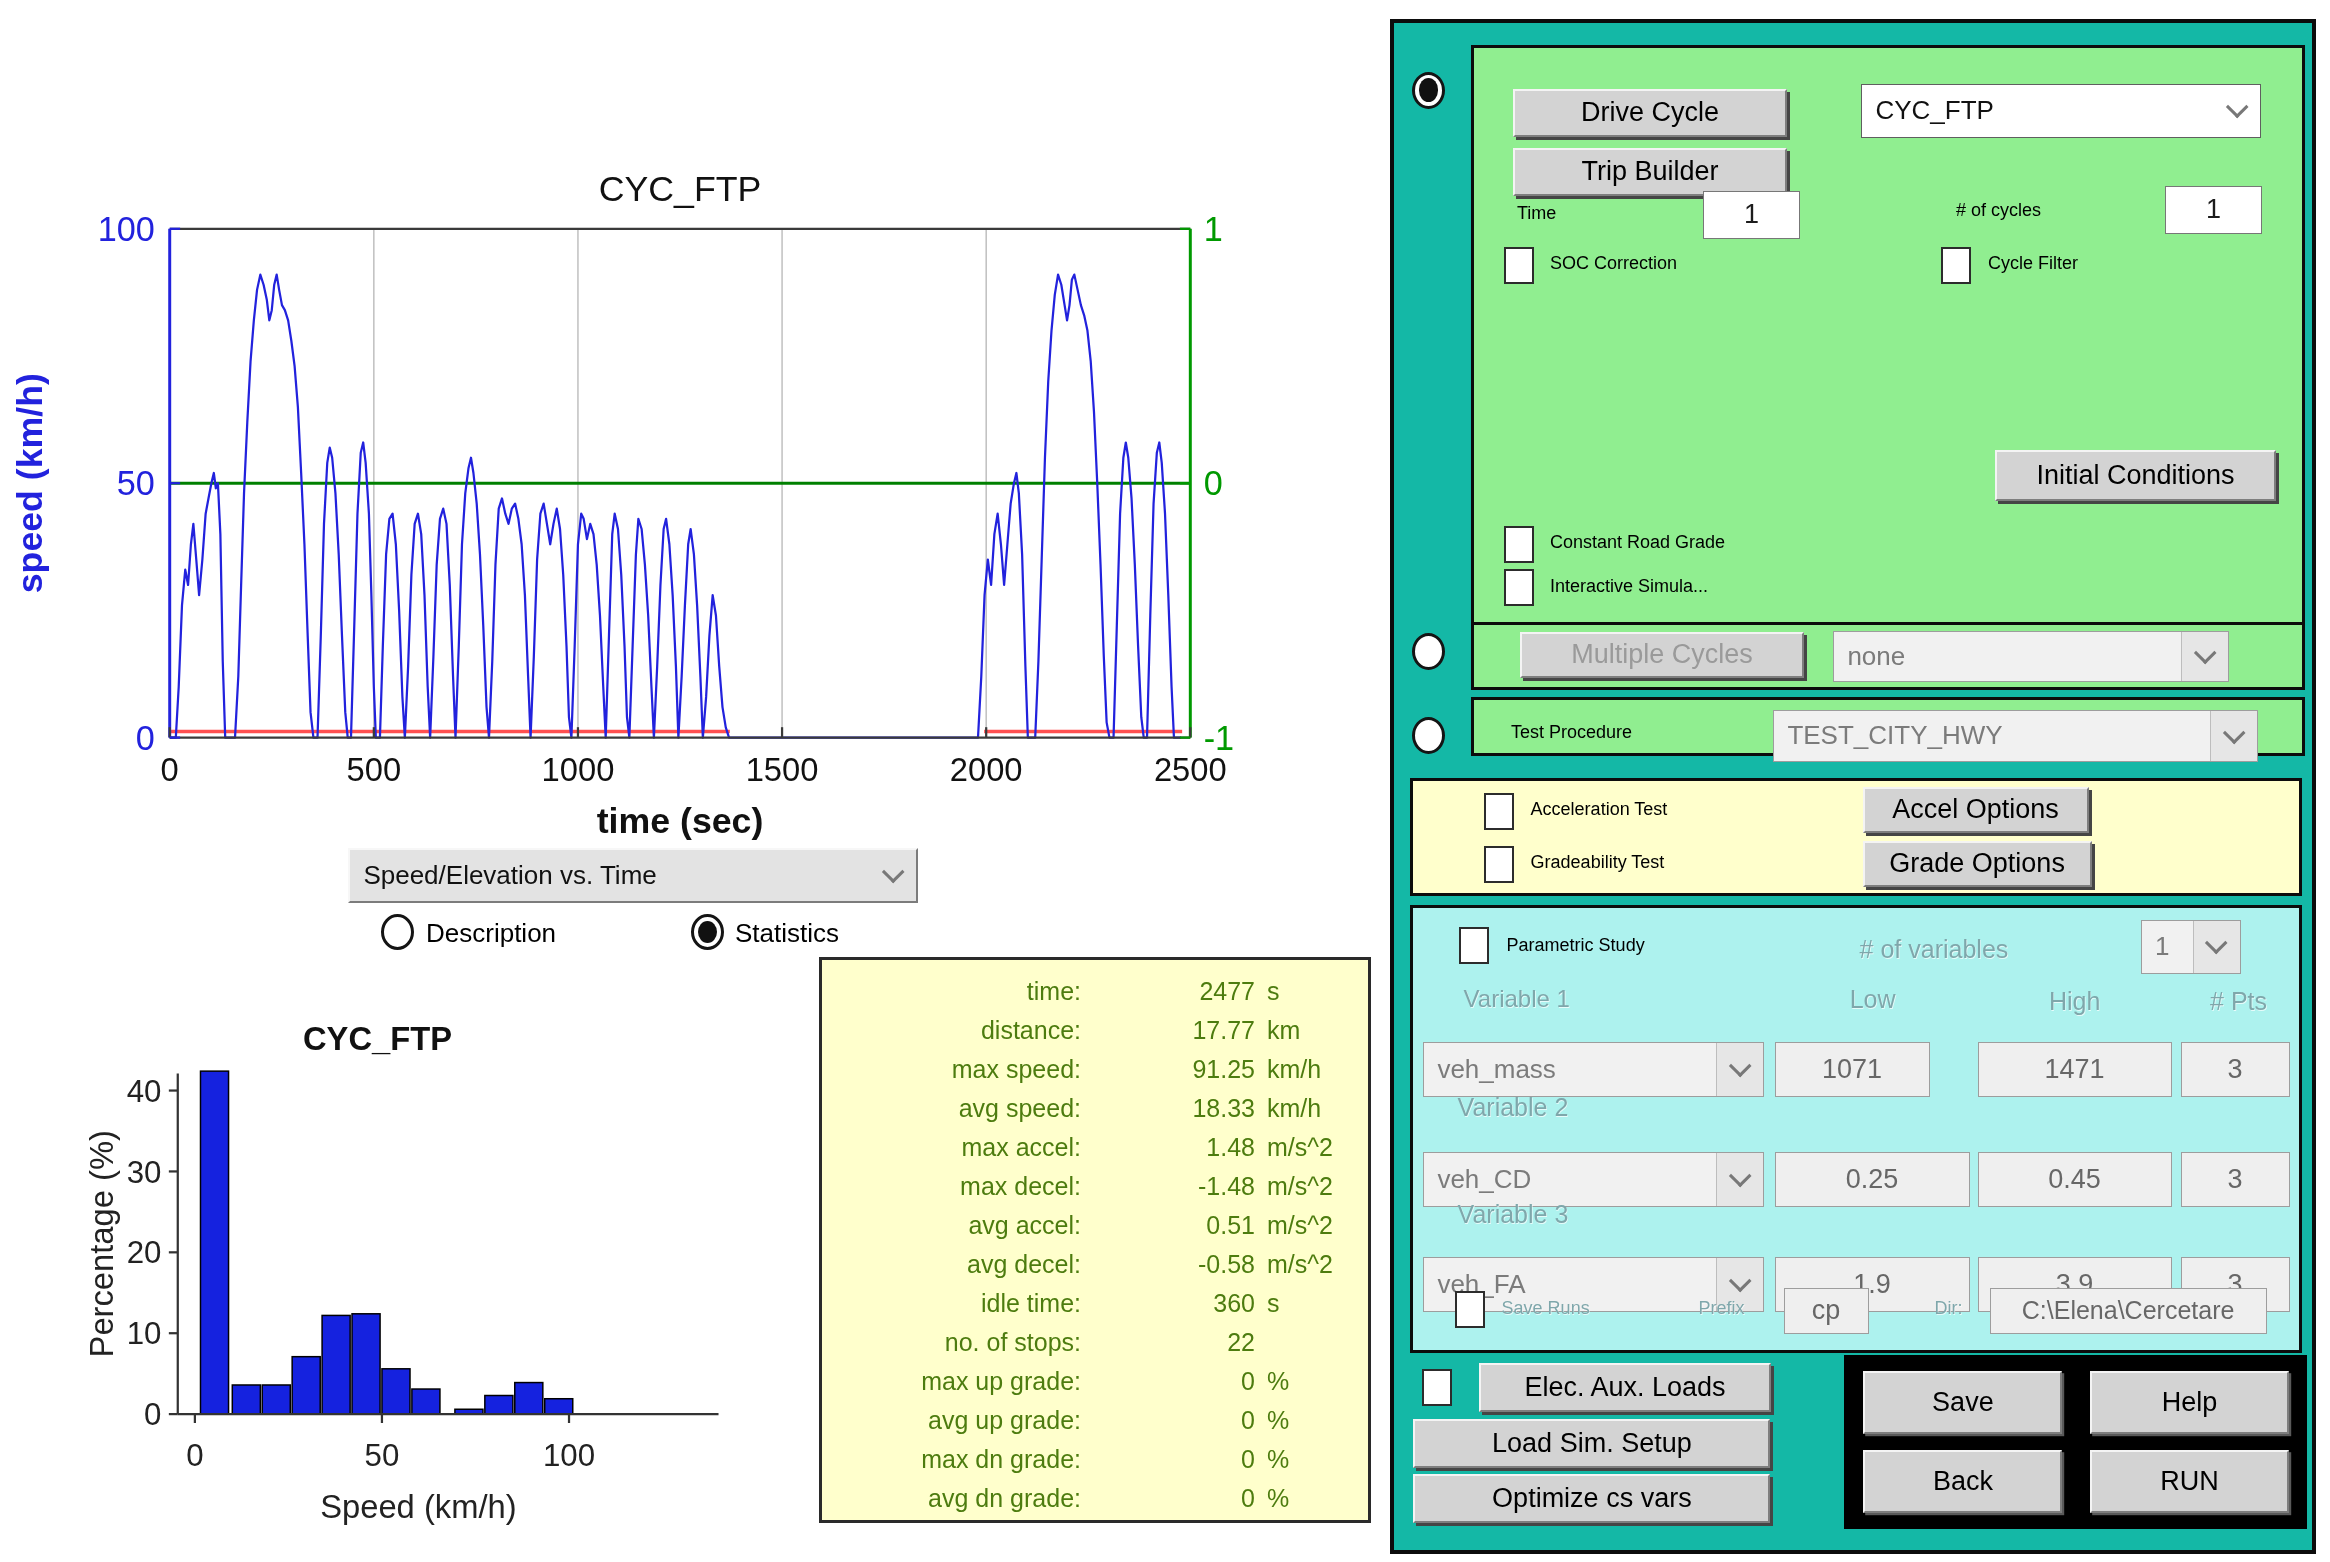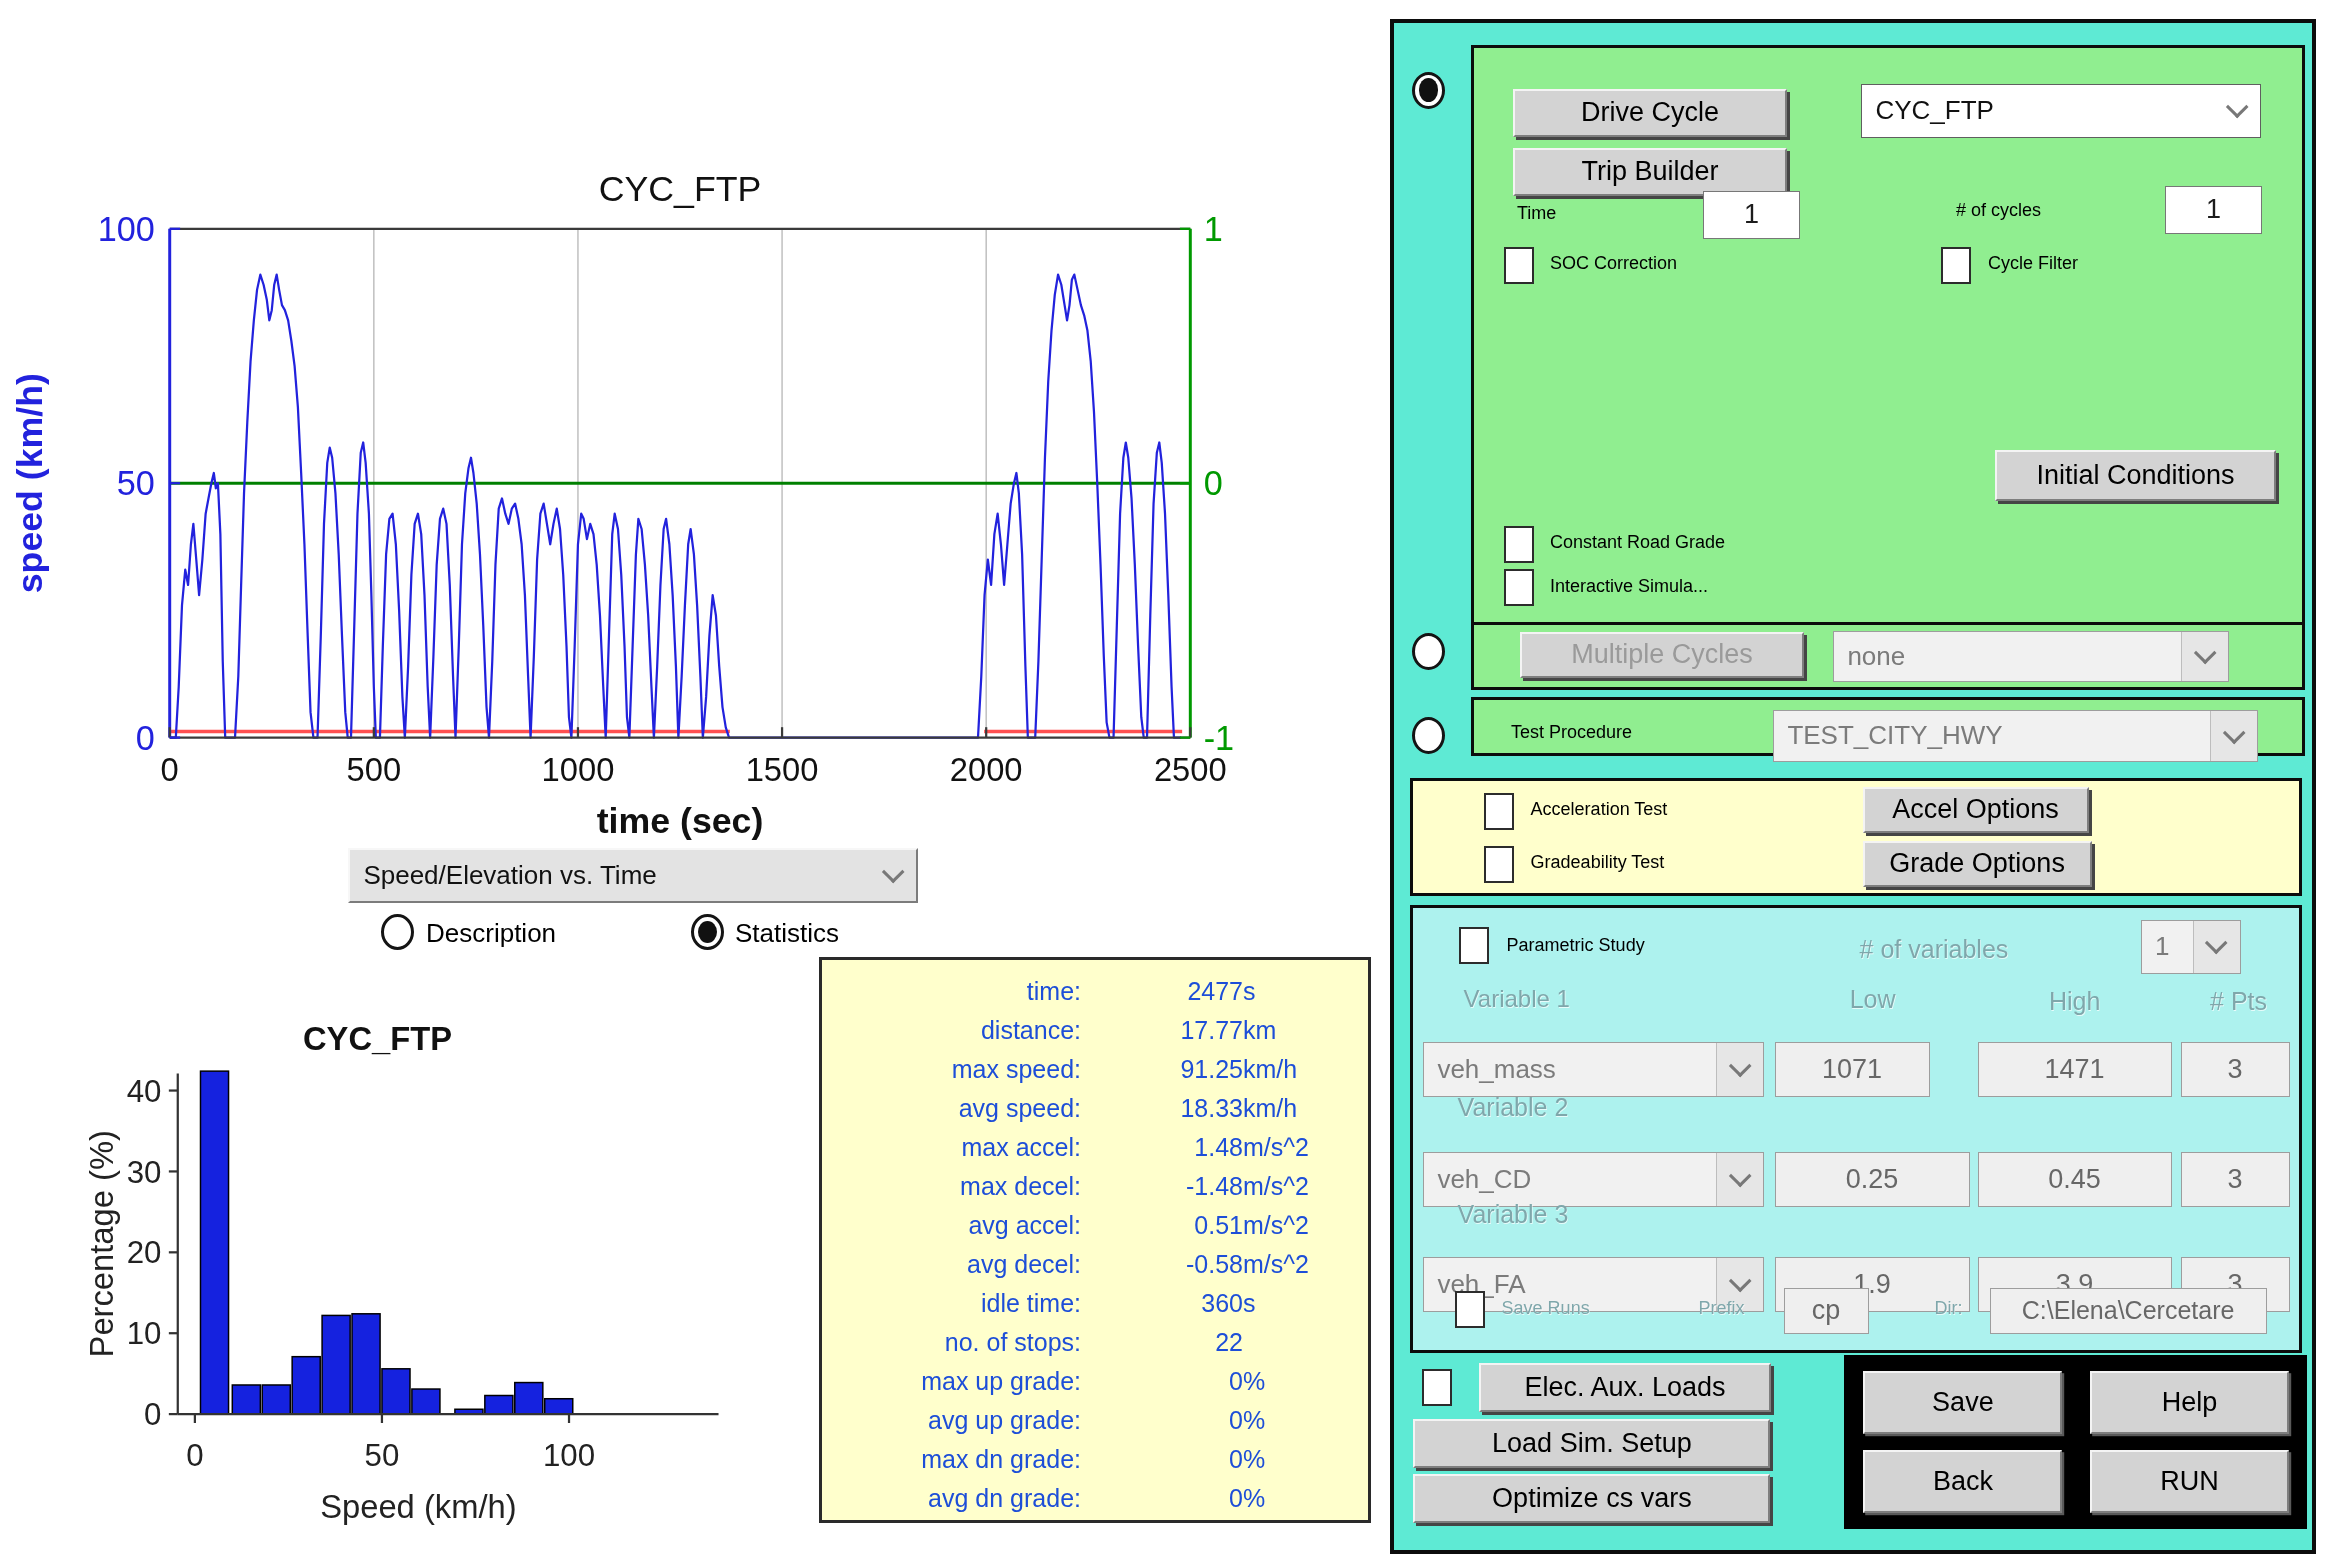--- a/index.html
+++ b/index.html
@@ -26,29 +26,29 @@
   .radio{position:absolute;width:33px;height:37px;background:#ffffff;border:3px solid #141414;border-radius:50%;box-sizing:border-box;cursor:pointer;}
   .radio.sel::after{content:"";position:absolute;left:3.7px;top:3.7px;right:3.7px;bottom:3.7px;background:#111;border-radius:50%;}
   .radio.small{width:33px;height:36px;}
   .lbl{position:absolute;font-size:18px;color:#000;white-space:nowrap;}
   .glabel{color:#7fa7ab;text-shadow:0.7px 0.7px 0 rgba(255,255,255,.7);}
   .field{position:absolute;background:#ffffff;border:1.5px solid #777;display:flex;align-items:center;justify-content:center;
          font-size:27px;color:#1c1c1c;box-sizing:border-box;}
   .field.gray{background:#efefef;color:#676767;border-color:#9d9d9d;}
   
   #right-panel{position:absolute;left:1390px;top:18.6px;width:926px;height:1535px;
-               background:#5eead4;border:4.5px solid #0c0c0c;box-sizing:border-box;}
+               background:#14b8a6;border:4.5px solid #0c0c0c;box-sizing:border-box;}
   .gpanel{position:absolute;background:#90ee90;border:3px solid #0c0c0c;box-sizing:border-box;}
   .ypanel{position:absolute;background:#ffffcc;border:3px solid #0c0c0c;box-sizing:border-box;}
   .cpanel{position:absolute;background:#adf2ee;border:3px solid #0c0c0c;box-sizing:border-box;}
   #btn-frame{position:absolute;background:#000;}
   #stats-panel{position:absolute;left:819px;top:957px;width:552px;height:566px;background:#ffffcc;
                border:3px solid #2a2a2a;box-sizing:border-box;}
-  #stats-grid{display:grid;grid-template-columns:259px 162px auto;column-gap:0;
-              padding-top:12px;font-size:25px;color:#1d4ed8;}
+  #stats-grid{display:grid;grid-template-columns:259px 162px auto;column-gap:12px;
+              padding-top:12px;font-size:25px;color:#4d7c0f;}
   #stats-grid .sl{text-align:right;}
   #stats-grid .sv{text-align:right;}
   #stats-grid .su{text-align:left;}
   #stats-grid span{line-height:39px;white-space:nowrap;}
   svg text{font-family:"Liberation Sans","DejaVu Sans",sans-serif;}
 </style>
 </head>
 <body>
 
 <svg id="main-svg" class="abs" style="left:0;top:112px;" width="1302" height="729" viewBox="0 0 1750 980">

